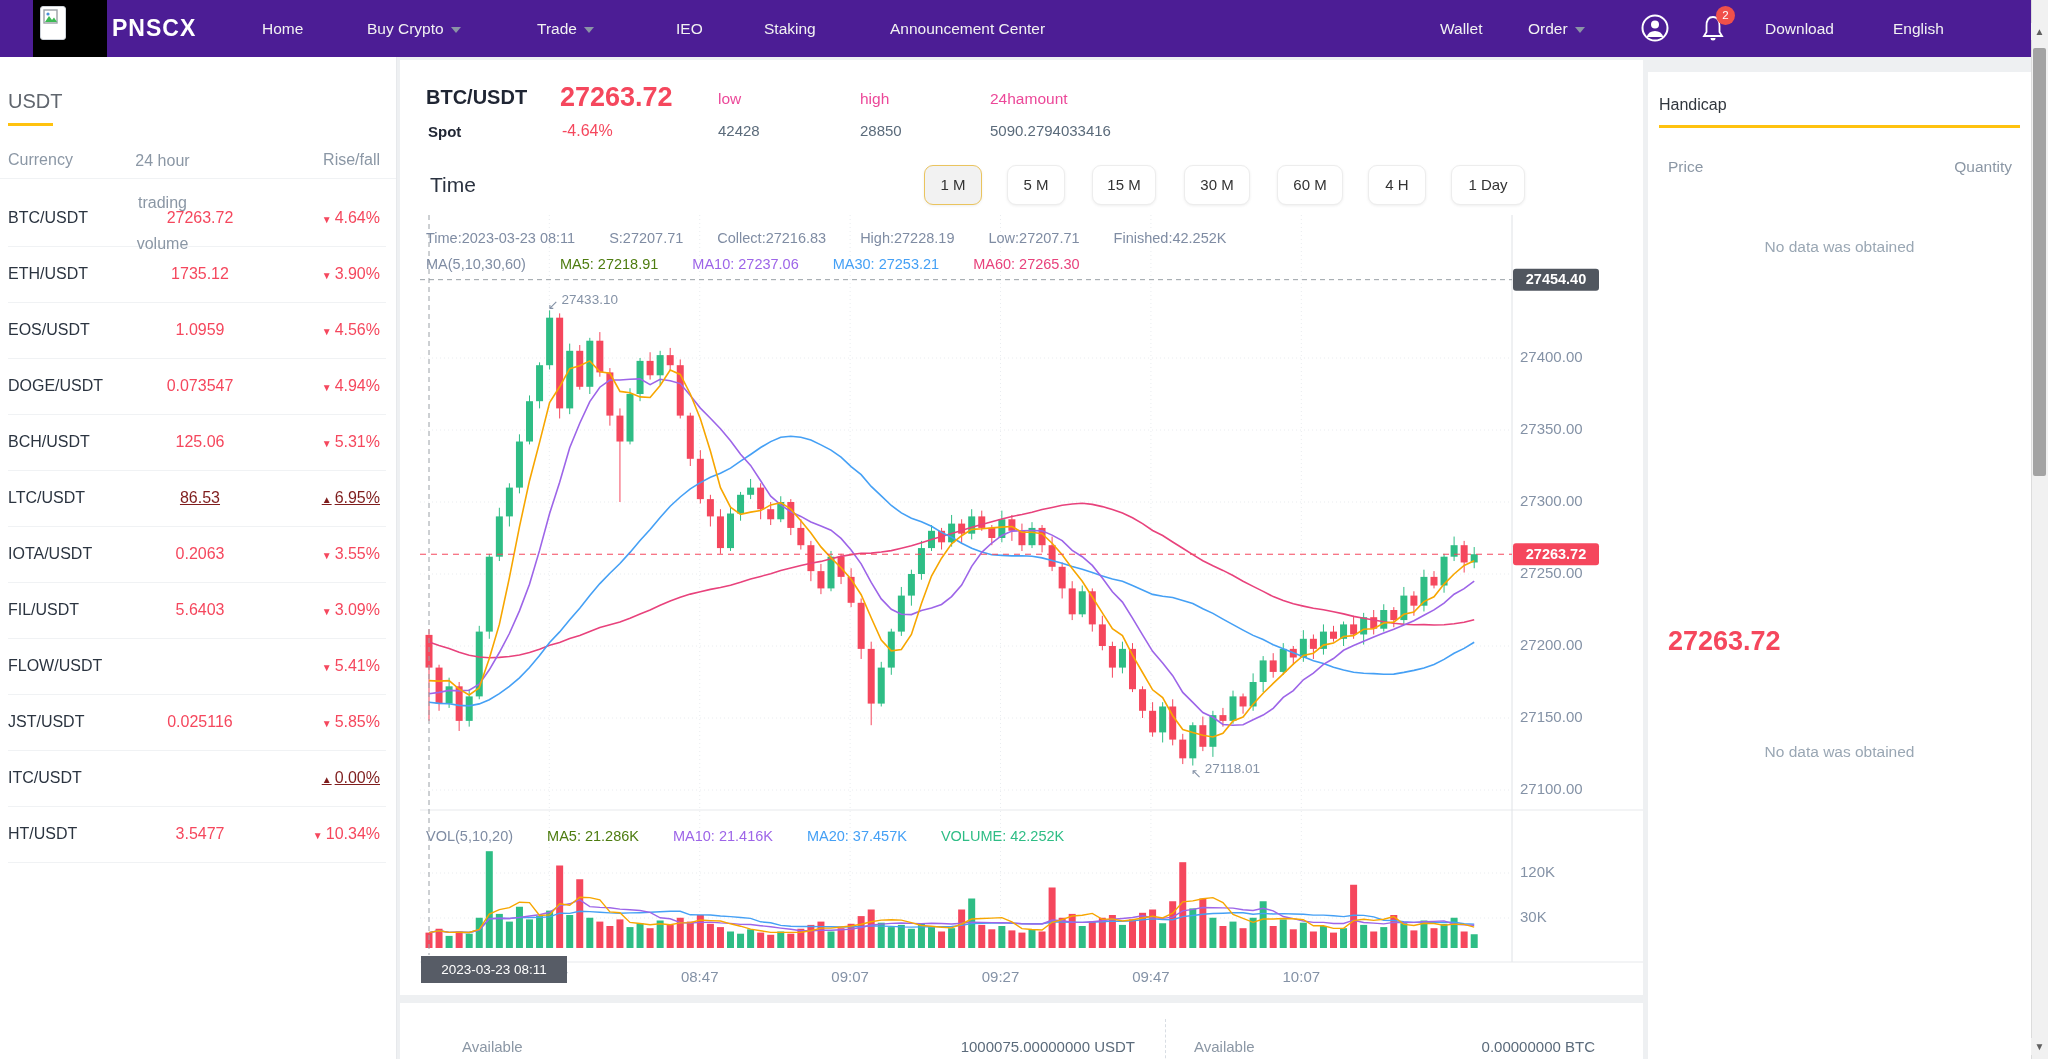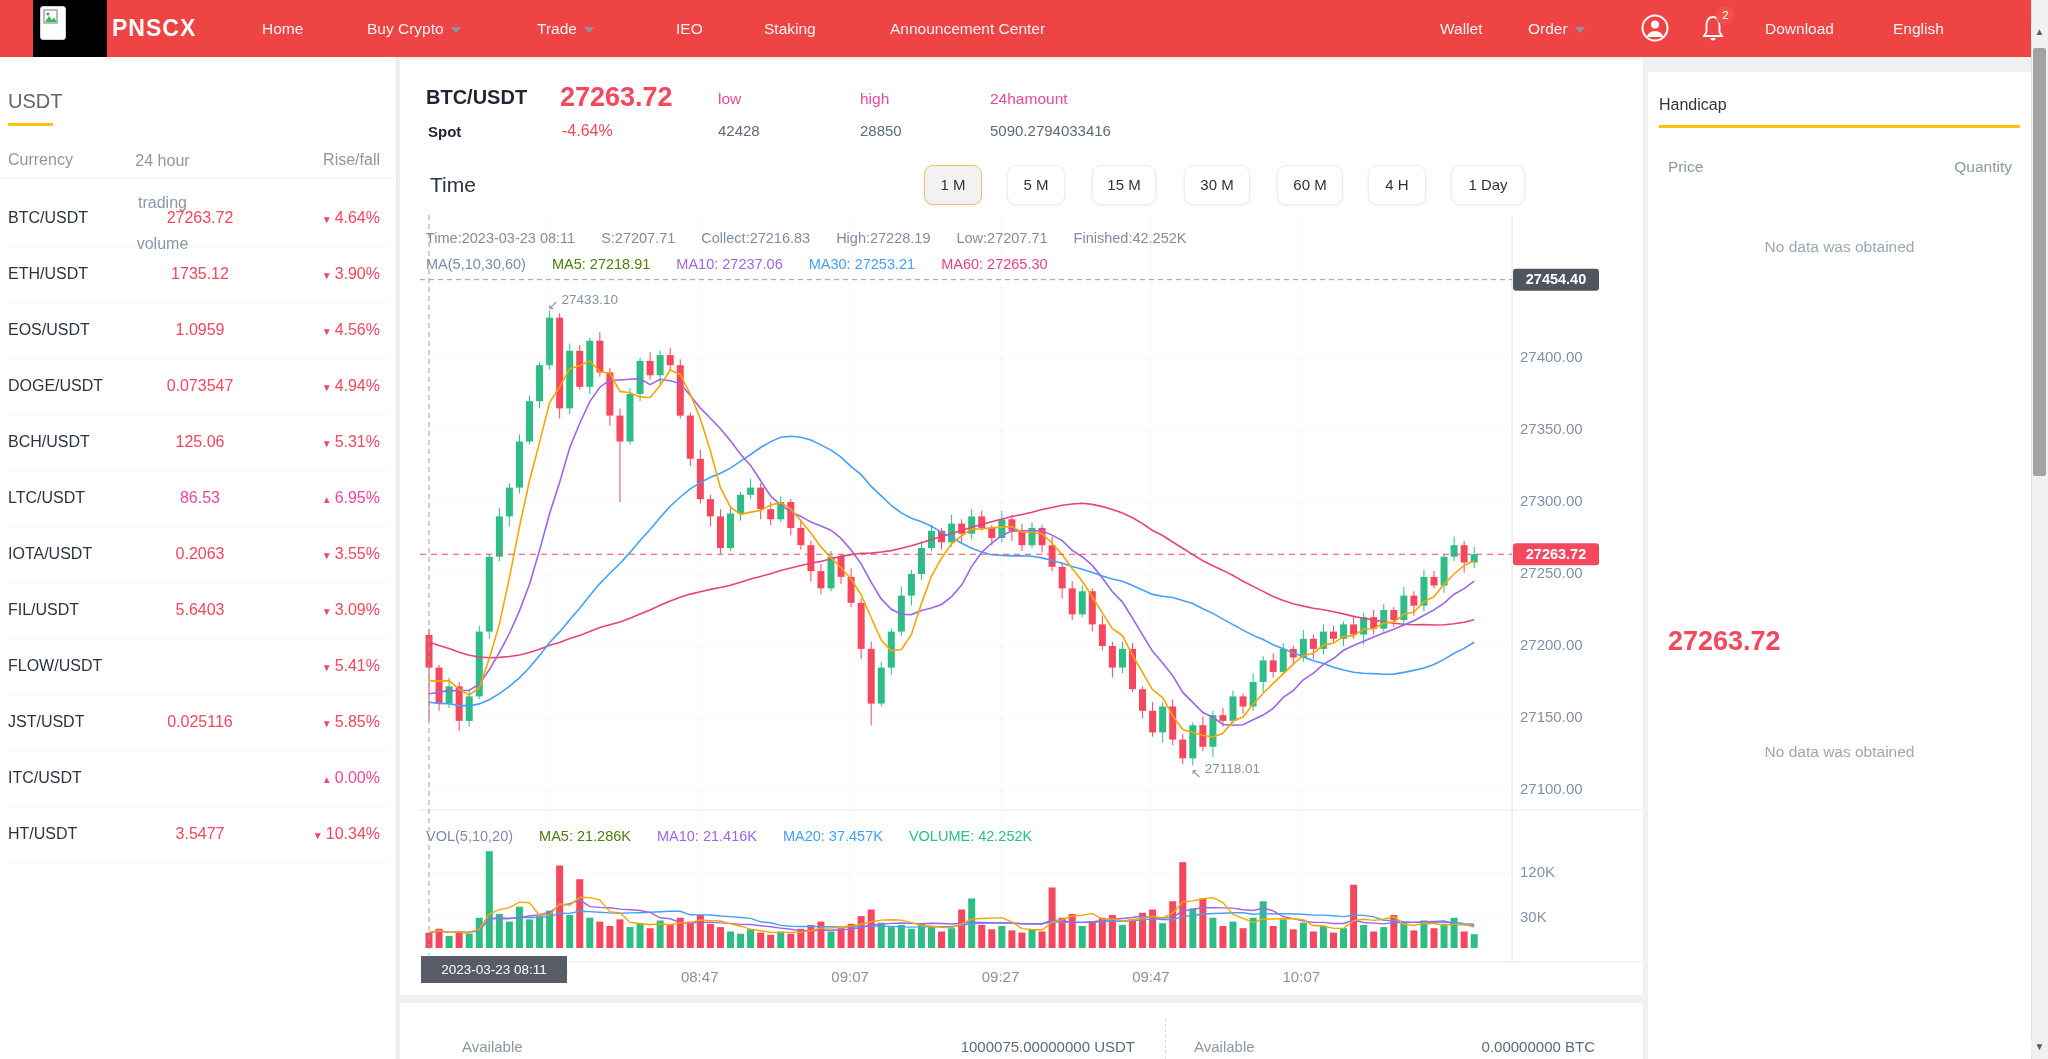--- a/index.html
+++ b/index.html
@@ -1,20 +1,20 @@
 <!DOCTYPE html>
 <html><head>
 <meta charset="utf-8">
 <style>
   html,body{margin:0;padding:0;background:#eef0f2;}
   body{font-family:"Liberation Sans","DejaVu Sans",sans-serif;}
   #stage{position:relative;width:2048px;height:1059px;overflow:hidden;background:#eef0f2;}
   .abs{position:absolute;}
   
-  .navbar{left:0;top:0;width:2031px;height:57px;background:#ef4444;}
+  .navbar{left:0;top:0;width:2031px;height:57px;background:#4c1d95;}
   .logo-box{left:33px;top:0;width:74px;height:70px;background:#000;}
   .logo-img{left:7px;top:6px;width:24px;height:32px;background:#fff;border:1px solid #cfd4da;border-radius:3px;}
   .brand{left:112px;top:0;height:57px;line-height:57px;color:#fff;font-size:23px;font-weight:bold;letter-spacing:1px;}
   .nav-item{top:0;height:57px;line-height:57px;color:#f2f2f2;font-size:15.5px;cursor:pointer;white-space:nowrap;}
   .caret{display:inline-block;width:0;height:0;border-left:5px solid transparent;border-right:5px solid transparent;border-top:6px solid #8a94a6;margin-left:7px;vertical-align:middle;}
   .badge{left:1716px;top:6px;width:19px;height:19px;border-radius:50%;background:#f0504a;color:#fff;font-size:11.5px;text-align:center;line-height:19px;}
   
   .scrollbar{left:2031px;top:0;width:17px;height:1059px;background:#f1f1f1;border-left:1px solid #dcdcdc;}
   .sb-thumb{left:2033px;top:48px;width:13px;height:428px;background:#a3a3a3;border-radius:2px;}
   .sb-arrow{left:2031px;width:17px;height:17px;color:#606060;font-size:10px;text-align:center;line-height:17px;background:#f1f1f1;}
@@ -26,33 +26,33 @@
   .hdr-cur{left:8px;top:94px;}
   .hdr-mid{left:100px;top:83px;width:125px;line-height:41.5px;text-align:center;z-index:2;}
   .hdr-rf{right:16px;top:94px;}
   .hdr-div{left:0;top:121px;width:396px;height:1px;background:#f0f2f4;}
   .mrows{left:8px;top:133px;right:10px;}
   .mrow{position:absolute;left:0;width:378px;height:56px;border-bottom:1px solid #f0f2f4;cursor:pointer;}
   .pair{position:absolute;left:0;top:0;height:56px;line-height:56px;font-size:16px;color:#2b3440;}
   .mprice{position:absolute;left:112px;top:0;width:160px;height:56px;line-height:56px;text-align:center;font-size:16px;}
   .mchg{position:absolute;right:6px;top:0;height:56px;line-height:56px;font-size:16px;}
   .tri{font-size:10px;margin-right:3px;}
-  .red{color:#f5475d;} .green{color:#ec4899;}
+  .red{color:#f5475d;} .green{color:#7f1d1d;text-decoration:underline;}
   
   .chart-panel{left:400px;top:60px;width:1243px;height:935px;background:#fff;}
   .mkt-pair{left:26px;top:26px;font-size:20px;font-weight:bold;color:#1f2533;}
   .mkt-type{left:28px;top:63px;font-size:15px;font-weight:bold;color:#1f2533;}
   .mkt-price{left:160px;top:22px;font-size:27px;font-weight:bold;color:#f5475d;}
   .mkt-chg{left:162px;top:62px;font-size:16px;color:#f5475d;}
   .stat-lab{top:30px;font-size:15.5px;color:#ec4899;}
   .stat-val{top:62px;font-size:15px;color:#5b6b7b;}
   .time-label{left:30px;top:105px;height:40px;line-height:40px;font-size:21px;color:#2a3240;font-weight:500;}
   .tf-btn{top:105px;height:38px;line-height:38px;text-align:center;font-size:15px;color:#333;background:#fff;border:1px solid #ededed;border-radius:9px;box-shadow:0 1px 3px rgba(0,0,0,.07);cursor:pointer;}
   .tf-btn.sel{background:#f2f2f2;border:1.5px solid #eac45e;}
-  .legend{display:flex;gap:26px;font-size:14.5px;color:#7f8ca3;white-space:nowrap;pointer-events:none;z-index:3;}
+  .legend{display:flex;gap:34px;font-size:14.5px;color:#7f8ca3;white-space:nowrap;pointer-events:none;z-index:3;}
   .lg-orange{color:#4d7c0f;} .lg-purple{color:#9d65e8;} .lg-blue{color:#45a0f5;} .lg-pink{color:#e8427c;text-align:right;} .lg-green{color:#2ebd85;}
   #chart-svg{position:absolute;left:0;top:150px;}
   
   .trade-panel{left:400px;top:1003px;width:1243px;height:56px;background:#fff;}
   .avail-lab{top:16px;height:56px;line-height:56px;font-size:15px;color:#8b97a5;}
   .avail-val{top:16px;height:56px;line-height:56px;font-size:15px;color:#5b6b7b;text-align:right;}
   .t-div{left:765px;top:16px;height:60px;border-left:1px dashed #d8dde3;}
   
   .ob-panel{left:1648px;top:72px;width:383px;height:987px;background:#fff;}
   .ob-title{left:11px;top:24px;font-size:16px;color:#30363d;}

